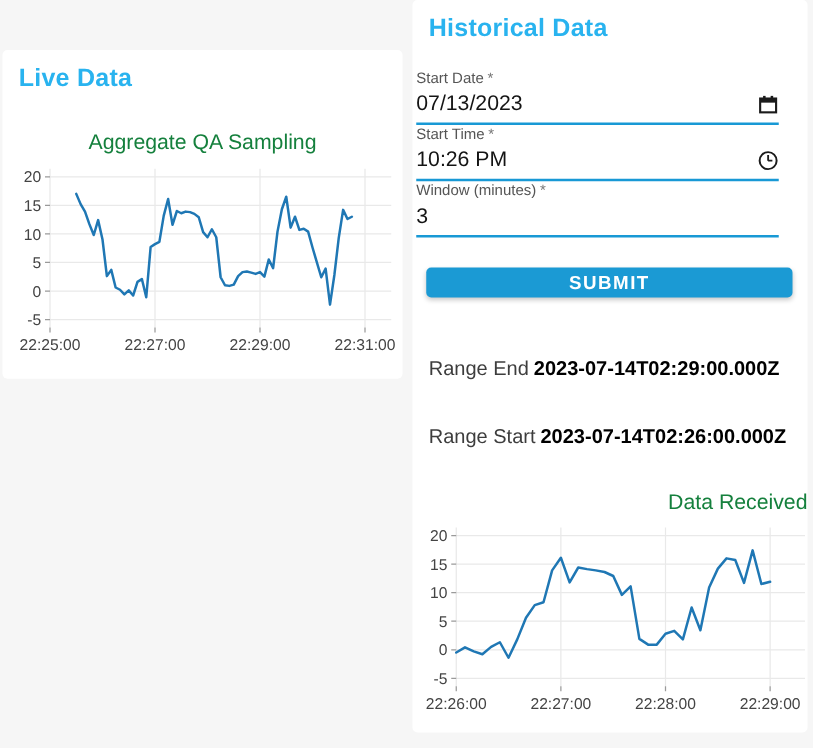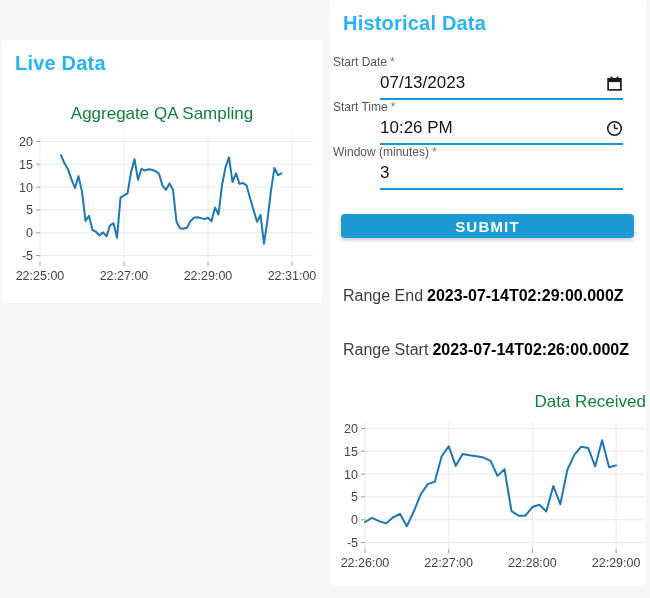--- a/index.html
+++ b/index.html
@@ -34,21 +34,21 @@
   .ylab { text-anchor:end; dominant-baseline:middle; }
   .dataline { fill:none; stroke:#1f77b4; stroke-width:2;
               stroke-linejoin:round; stroke-linecap:round; }
 
   .field { position:absolute; left:3px; width:290px; }
   #field-0 { top:55px; } #field-1 { top:100px; } #field-2 { top:145px; }
   .field-label { font-size:12px; color:#555; line-height:15px; }
   .req { color:#777; margin-left:3px; font-size:12px; }
   .input-row {
     display:flex; align-items:center;
-    border-bottom:2px solid #1899d5; padding:3px 0 5px 0;margin-left:47px;
+    border-bottom:2px solid #1899d5; padding:3px 0 5px 0;
   }
   .input-row input {
     flex:1; border:none; outline:none; background:transparent;
     font-family:"Liberation Sans", sans-serif; font-size:17px; color:#141414;
     padding:0; min-width:0;
   }
   .picker-icon { width:20px; height:18px; flex:0 0 auto; cursor:pointer;
                  display:flex; align-items:center; justify-content:flex-end; }
 
   #submit-btn {

